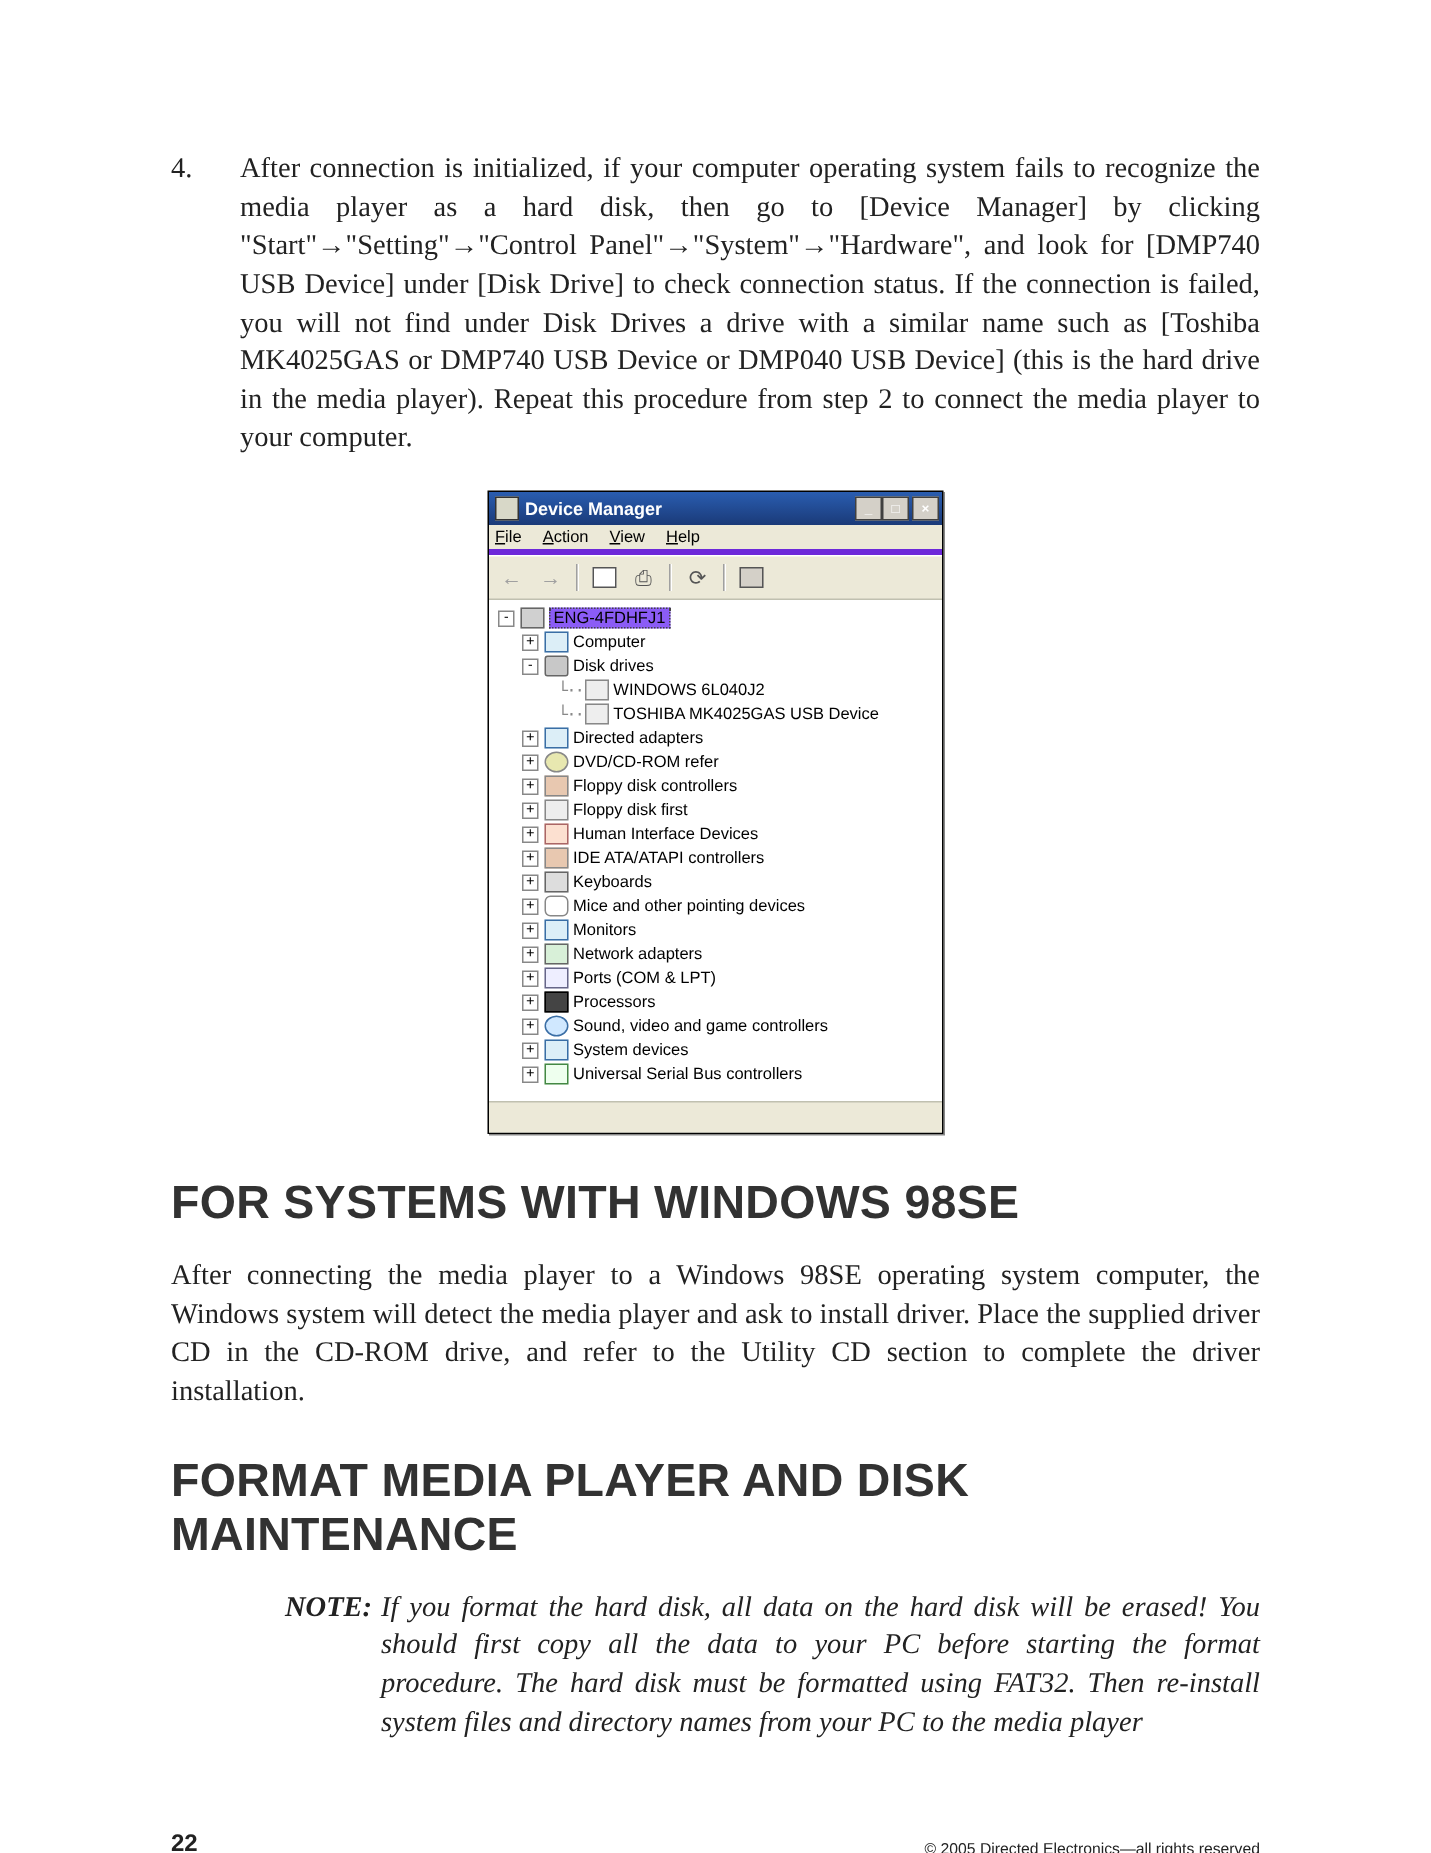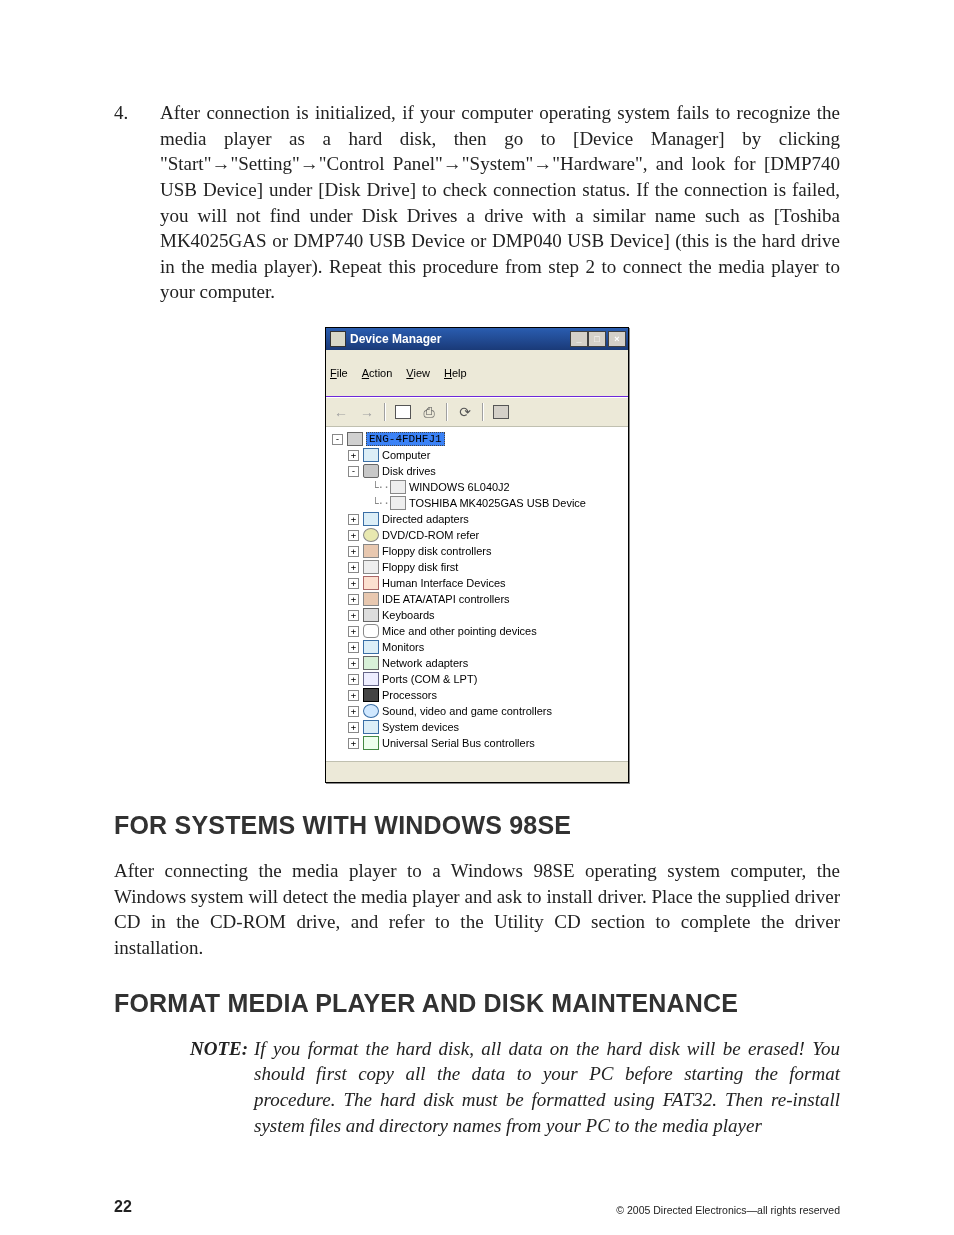--- a/index.html
+++ b/index.html
@@ -77,22 +77,22 @@
     background: #d4d0c8;
     border: 1px solid #404040;
     display: flex; align-items: center; justify-content: center;
     font-family: Arial, sans-serif;
     font-size: 9px;
     font-weight: bold;
     margin-left: 0;
   }
   .dm-menubar {
     background: #ece9d8;
-    padding: 17px 4px;
-    border-bottom: 1px solid #6d28d9;
+    padding: 2px 4px;
+    border-bottom: 4px solid #6d28d9;
     display: flex;
     gap: 14px;
   }
   .dm-menu { }
   .dm-menu .ul { text-decoration: underline; }
   .dm-toolbar {
     background: #ece9d8;
     padding: 2px 4px;
     border-top: 1px solid #fff;
     border-bottom: 1px solid #c0c0b0;
@@ -164,36 +164,35 @@
   .ico-chip     { background: #e8c8b0; border: 1px solid #888; }
   .ico-kbd      { background: #ddd; border: 1px solid #666; }
   .ico-mouse    { background: #fff; border: 1px solid #888; border-radius: 4px; }
   .ico-net      { background: #d8f0d8; border: 1px solid #666; }
   .ico-port     { background: #eef; border: 1px solid #668; }
   .ico-cpu      { background: #444; border: 1px solid #000; }
   .ico-sound    { background: #d0e8ff; border: 1px solid #3a6ea5; border-radius: 50%; }
   .ico-usb      { background: #efe; border: 1px solid #484; }
   .ico-hid      { background: #fce0d0; border: 1px solid #a66; }
   .dm-root-label {
-    background: #3b82f6;
+    background: #8b5cf6;
     border: 1px dotted #444;
     padding: 0 2px;
-    font-family: Liberation Mono, monospace;
   }
   .dm-status {
     height: 18px;
     border-top: 1px solid #c0c0b0;
     background: #ece9d8;
     padding: 1px 4px;
   }
 
   h2.sect {
     font-family: Arial, Helvetica, sans-serif;
     font-weight: bold;
-    font-size: 25px;
+    font-size: 31px;
     color: #323232;
     margin: 20px 0 18px 0;
     letter-spacing: 0.2px;
   }
   .body-text {
     font-size: 19px;
     line-height: 1.35;
     text-align: justify;
     margin: 0 0 28px 0;
   }

